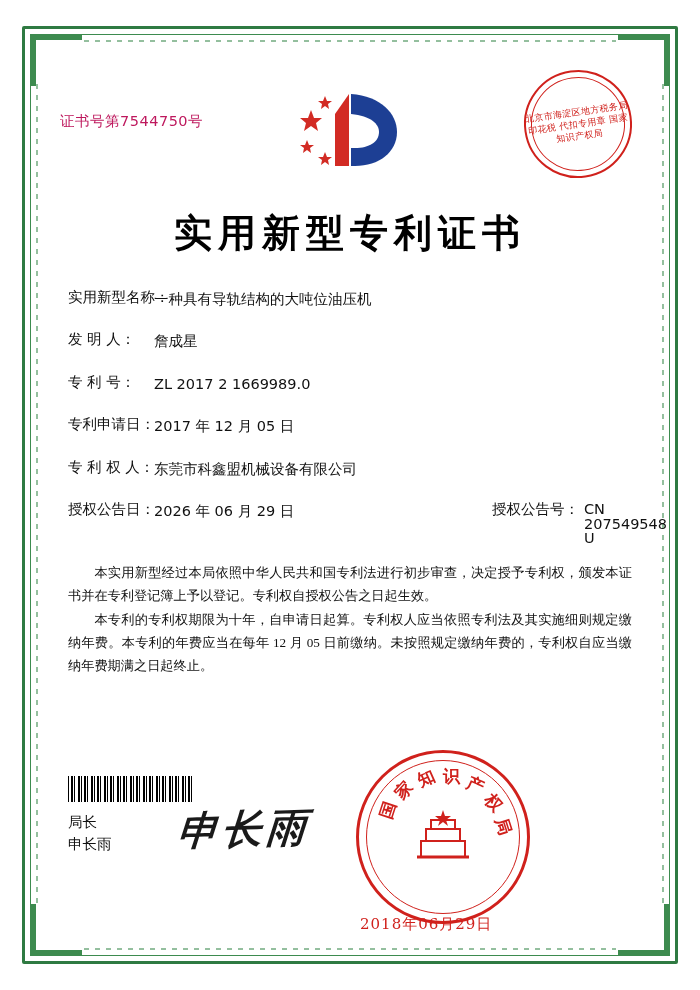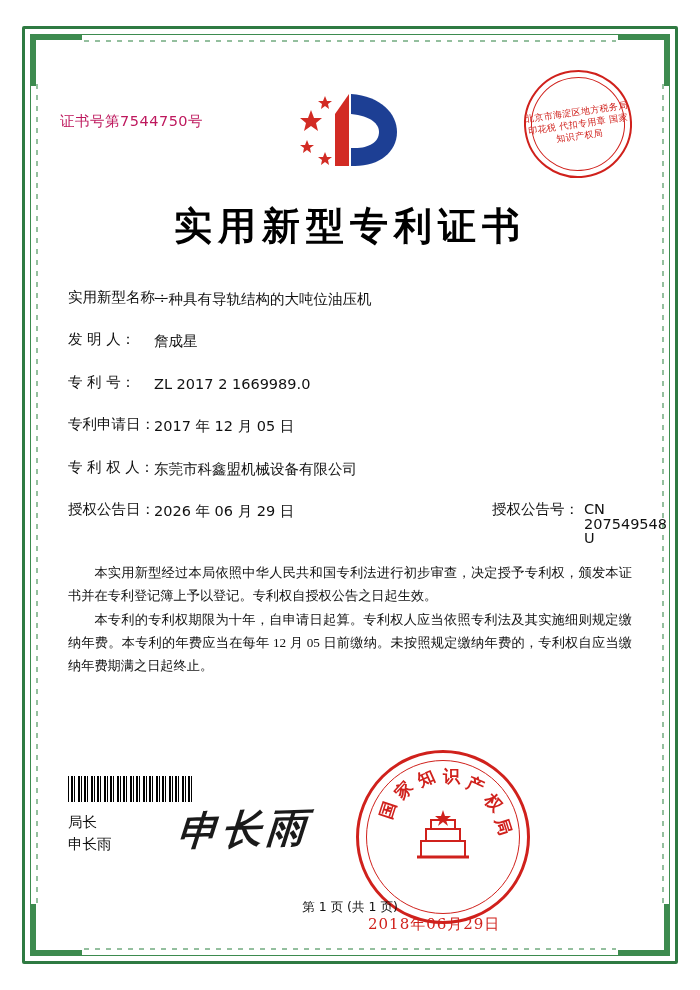--- a/index.html
+++ b/index.html
@@ -121,21 +121,21 @@
     position: absolute;
     inset: 5px;
     border: 1px solid #d0211c;
     border-radius: 50%;
   }
 
   .title {
     position: absolute;
     left: 0;
     right: 0;
-    top: 141px;
+    top: 148px;
     text-align: center;
     font-family: "DejaVu Serif", "Liberation Serif", serif;
     font-weight: bold;
     font-size: 38px;
     letter-spacing: 6px;
     color: #000;
   }
 
   .fields {
     position: absolute;
@@ -256,21 +256,20 @@
     transform-origin: 0 0;
   }
   .seal-date {
     position: absolute;
     left: 300px;
     top: 855px;
     color: #d0211c;
     font-size: 15px;
     letter-spacing: 1px;
     font-family: "DejaVu Serif", "Liberation Serif", serif;
-    margin-left: 8px;
   }
 
   .page-footer {
     position: absolute;
     left: 0; right: 0;
     bottom: 14px;
     text-align: center;
     font-size: 12.5px;
     color: #111;
   }
@@ -385,16 +384,15 @@
         <span style="transform:rotate(-24deg) translate(0,-72px) rotate(0deg);">知</span>
         <span style="transform:rotate(0deg) translate(0,-72px) rotate(0deg);">识</span>
         <span style="transform:rotate(24deg) translate(0,-72px) rotate(0deg);">产</span>
         <span style="transform:rotate(48deg) translate(0,-72px) rotate(0deg);">权</span>
         <span style="transform:rotate(72deg) translate(0,-72px) rotate(0deg);">局</span>
       </div>
     </div>
 
     <div class="seal-date">2018年06月29日</div>
 
-    <div class="page-footer">第 1 页 (共 1 页)</div>
 
   </div>
 </div>
 
 </body></html>

